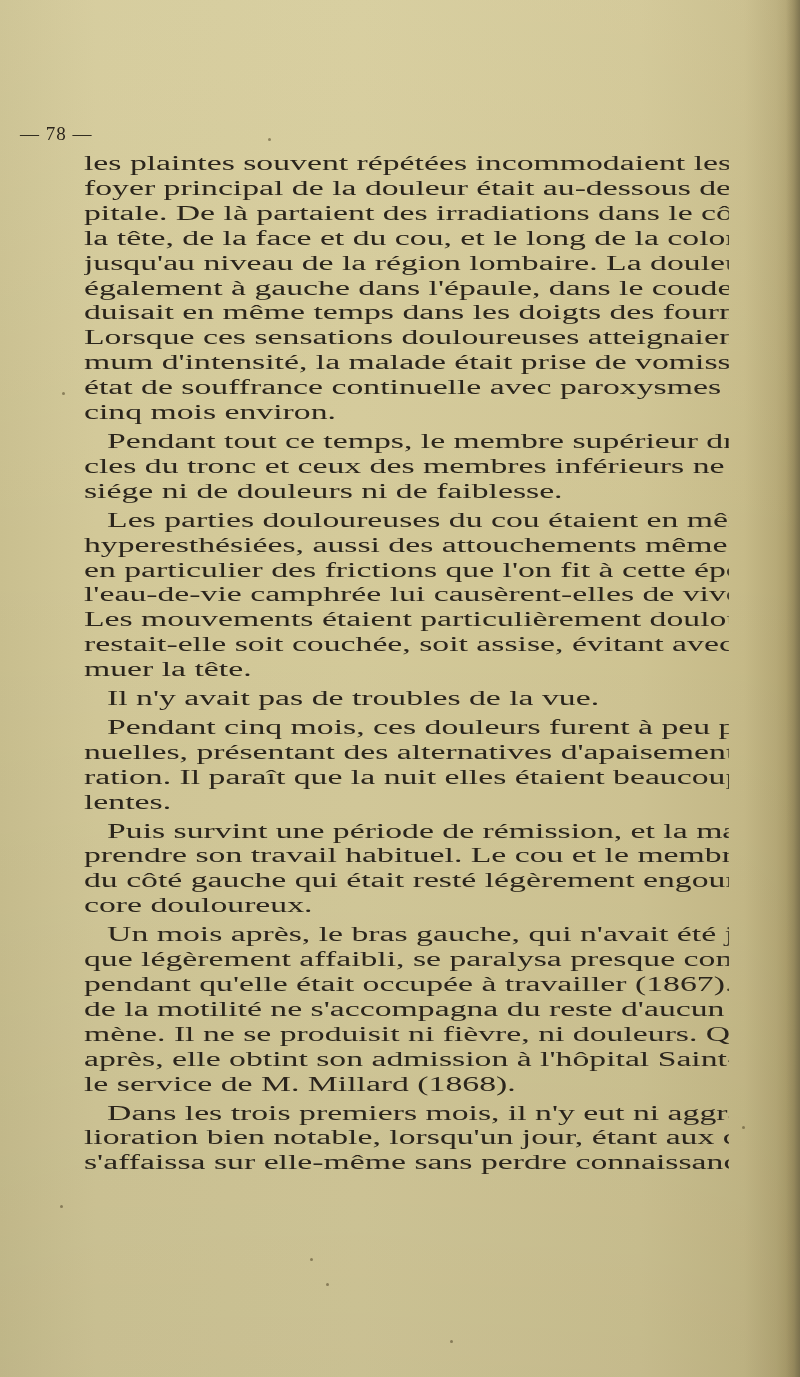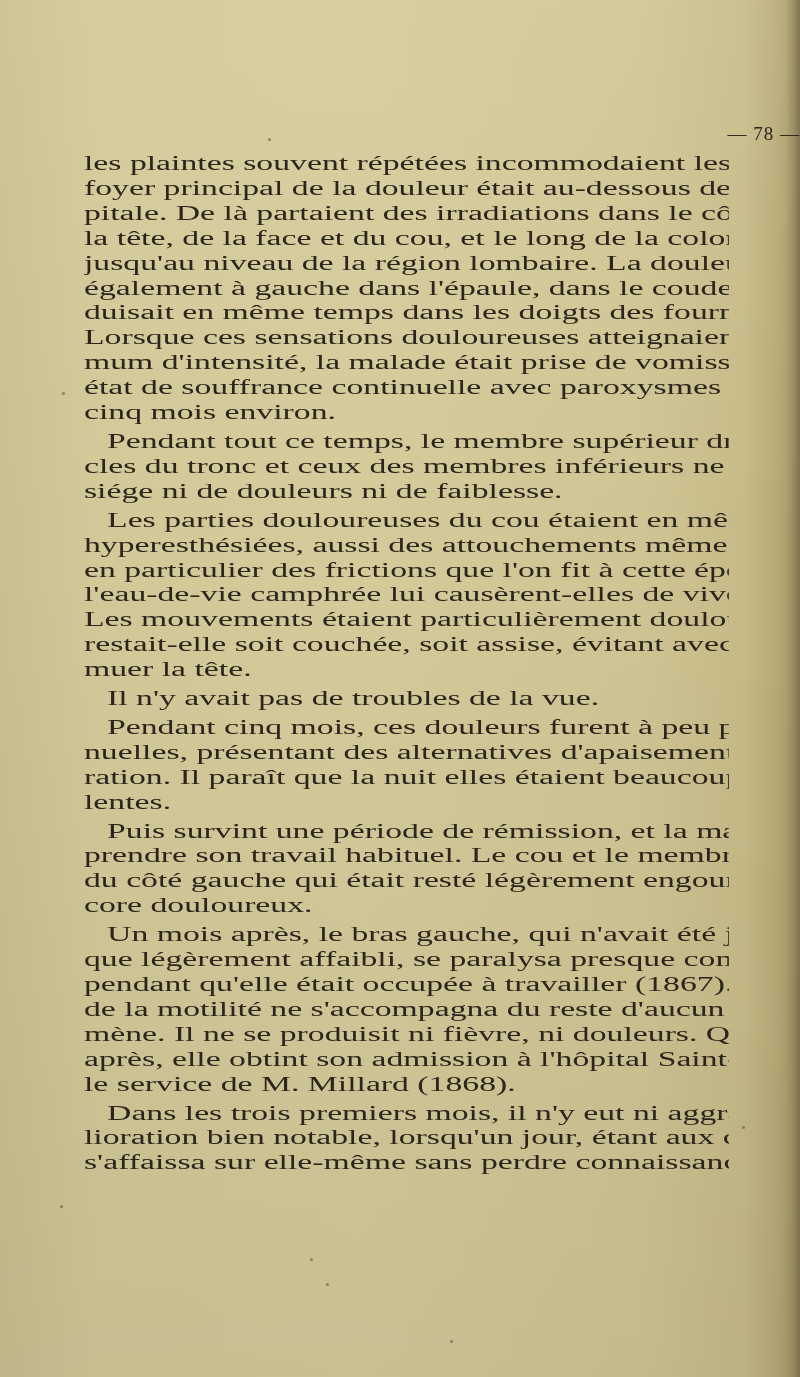--- a/index.html
+++ b/index.html
@@ -27,23 +27,23 @@
       right: 0;
       width: 14px;
       height: 1377px;
       background: linear-gradient(90deg, rgba(150,138,95,0) 0%, rgba(140,128,88,0.55) 60%, rgba(120,110,76,0.8) 100%);
     }
     .page-number {
       position: absolute;
       top: 123px;
       left: 0;
       width: 800px;
-      padding-left: 52px;
+      padding-left: 20px;
       box-sizing: border-box;
-      text-align: right;
+      text-align: left;
       font-size: 19px;
       letter-spacing: 1px;
     }
     .text-block {
       position: absolute;
       top: 151px;
       left: 84px;
       width: 392px;
       transform-origin: 0 0;
       transform: scaleX(1.645);

